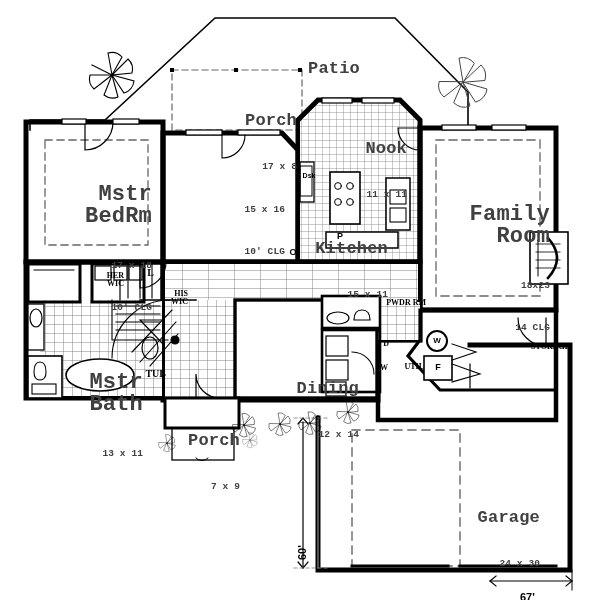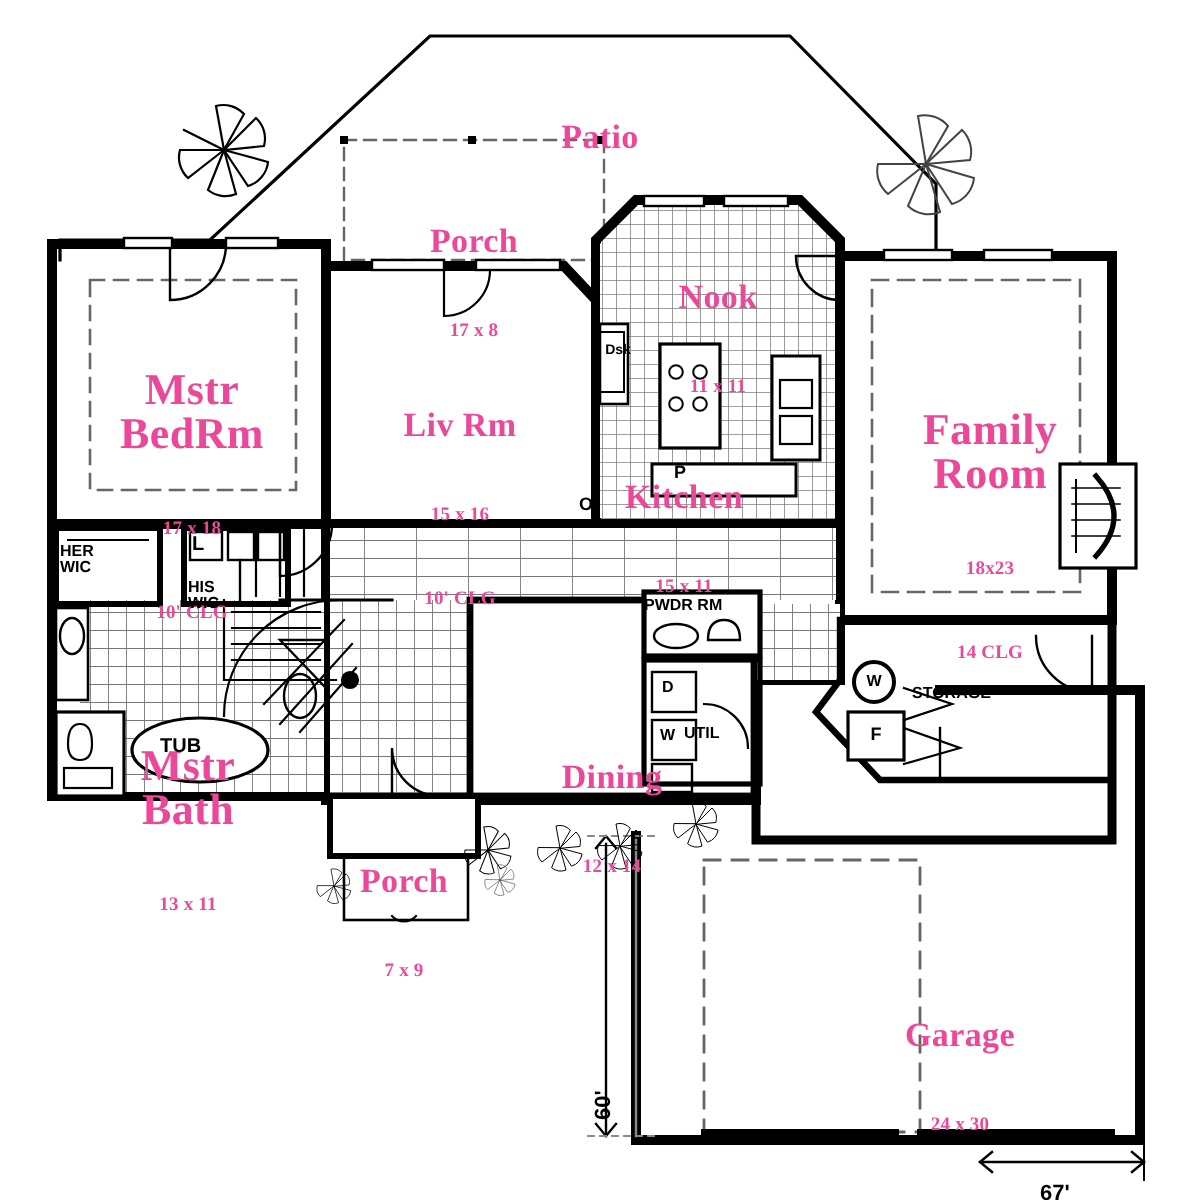--- a/index.html
+++ b/index.html
@@ -19,23 +19,23 @@
   }
   #plan-svg {
     position: absolute;
     left: 0;
     top: 0;
     width: 600px;
     height: 600px;
   }
   .rm-label {
     position: absolute;
-    text-align: center;
-    color: #ec4899;
-    font-family: Liberation Serif, serif;
+    text-align: right;
+    color: #404040;
+    font-family: Liberation Mono, monospace;
     font-weight: bold;
     line-height: 1.0;
     white-space: pre;
     pointer-events: none;
   }
   .rm-name {
     display: block;
     font-size: 17px;
     letter-spacing: 0.2px;
   }
@@ -46,27 +46,28 @@
     margin-top: 1px;
   }
   .rm-clg {
     display: block;
     font-size: 9.5px;
     letter-spacing: 0.1px;
   }
   .sm-label {
     position: absolute;
     color: #000000;
-    font-family: Liberation Sans, sans-serif;
+    font-family: Liberation Serif, serif;
     font-weight: bold;
     font-size: 8px;
     line-height: 1.05;
-    text-align: left;
+    text-align: right;
     white-space: pre;
     pointer-events: none;
+    margin-left: 46px;
   }
   .tiny-label {
     position: absolute;
     color: #000000;
     font-family: "Liberation Sans", sans-serif;
     font-weight: bold;
     font-size: 7px;
     line-height: 1;
     text-align: center;
     white-space: pre;
@@ -345,21 +346,20 @@
   </div>
 
   <div class="rm-label big-name-2l" style="left:40px; top:152px; width:112px;">
     <span class="rm-name">Mstr
 BedRm</span>
     <span class="rm-dim">17 x 18</span>
     <span class="rm-clg">10' CLG</span>
   </div>
 
   <div class="rm-label" style="left:175px; top:172px; width:110px;">
-    <span class="rm-name">Liv Rm</span>
     <span class="rm-dim">15 x 16</span>
     <span class="rm-clg">10' CLG</span>
   </div>
 
   <div class="rm-label" style="left:296px; top:208px; width:92px;">
     <span class="rm-name">Kitchen</span>
     <span class="rm-dim">15 x 11</span>
   </div>
 
   <div class="rm-label big-name-2l" style="left:440px; top:172px; width:110px;">

